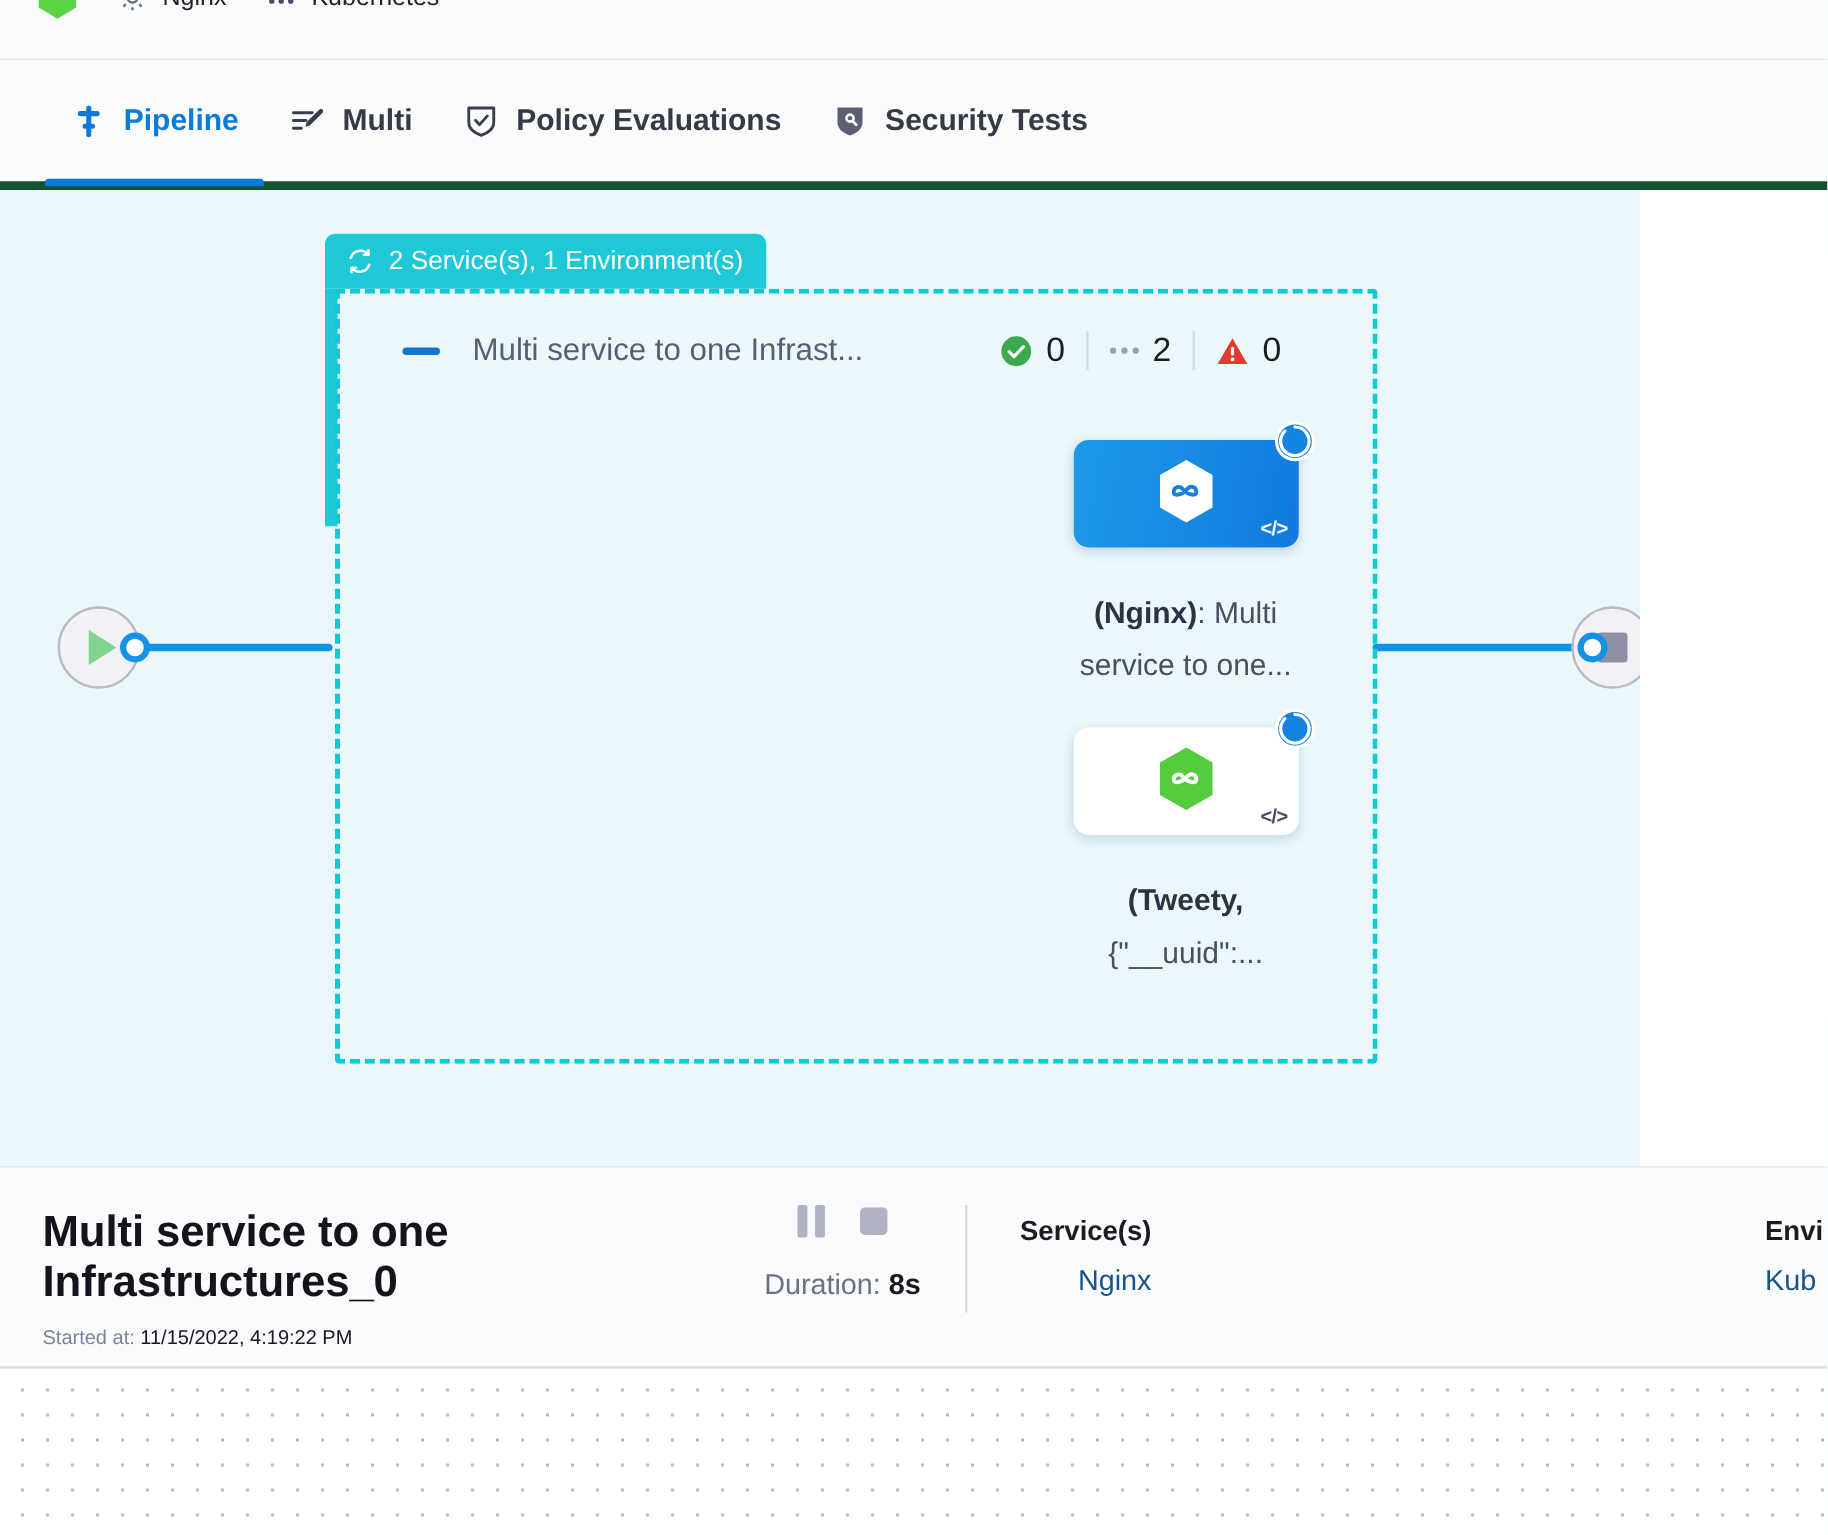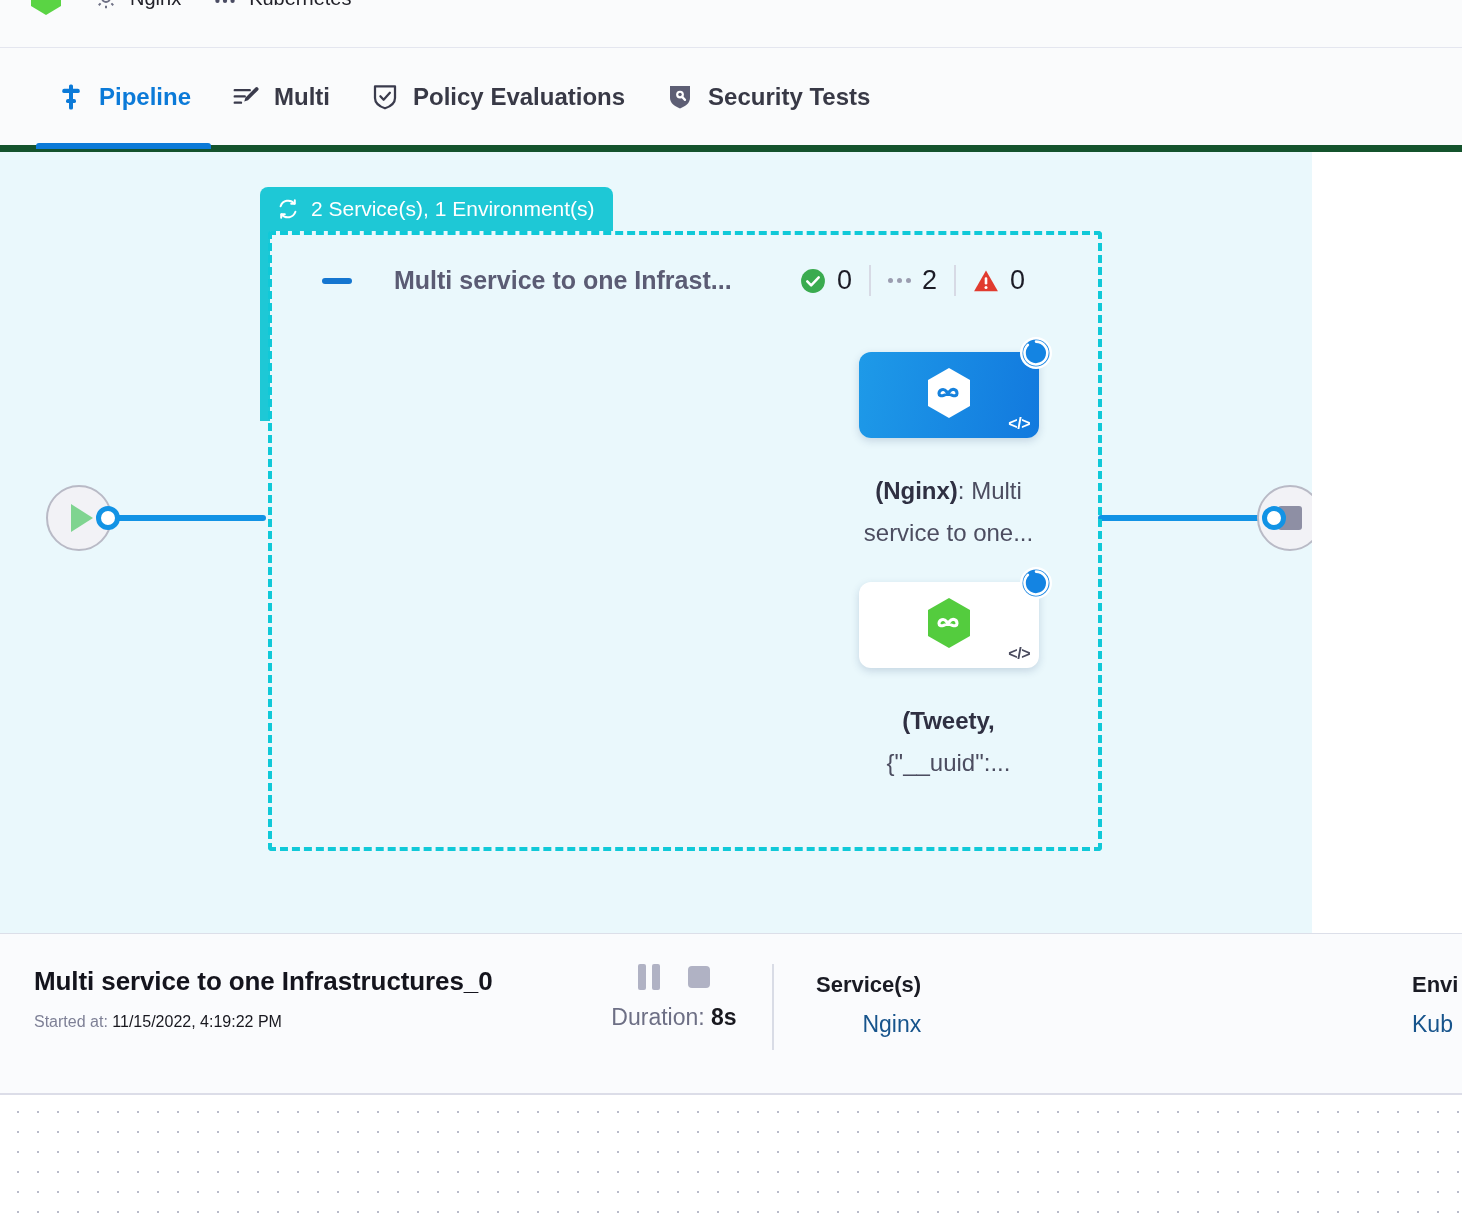--- a/index.html
+++ b/index.html
@@ -105,21 +105,21 @@
     border-radius: 4px;
   }
 
   .stage-title-row {
     position: absolute; left: 62px; top: 78px;
     display: flex; align-items: center; gap: 26px;
     width: 720px;
   }
   .collapse-dash { width: 30px; height: 6px; background: #1576d0; border-radius: 3px; flex:0 0 30px; }
   .stage-title {
-    font-size: 25px; color: #5b5c74; font-weight: 700; white-space: nowrap; margin-left: 16px;
+    font-size: 25px; color: #5b5c74; font-weight: 400; white-space: nowrap;
   }
   .counters { display: flex; align-items: center; gap: 0; margin-left: auto; }
   .counter { display: flex; align-items: center; gap: 11px; padding: 0 17px; }
   .counter:not(:last-child) { border-right: 2px solid #d7dae5; }
   .counter .cnum { font-size: 27px; color: #1c1c26; font-weight: 400; }
   .c-ico { width: 26px; height: 26px; display: block; }
   .dots-ico { display: flex; gap: 4px; align-items: center; }
   .dots-ico i { width: 5px; height: 5px; border-radius: 50%; background: #9b9db0; display:block; }
 
   
@@ -156,33 +156,33 @@
   
   .details {
     position: absolute; top: 933px; left: 0; width: 1462px; height: 162px;
     background: #fafbfd;
     border-top: 1px solid #dcdfe9;
     border-bottom: 2px solid #dcdde8;
     display: flex; align-items: flex-start;
   }
   .det-left { padding: 32px 0 0 34px; width: 576px; }
   .det-title {
-    font-size: 26px; font-weight: 700; color: #14141d; letter-spacing: -0.1px;
+    font-size: 35px; font-weight: 700; color: #14141d; letter-spacing: -0.1px;
   }
   .det-started { margin-top: 16px; font-size: 16px; color: #18181f; }
   .det-started .lbl { color: #7e8096; }
 
   .det-dur {
     width: 196px; padding-top: 30px; text-align: center;
   }
   .dur-icons { display: flex; justify-content: center; align-items: center; gap: 28px; }
   .pause-ico { display: flex; gap: 6px; }
   .pause-ico i { width: 8px; height: 26px; background: #b0b2c4; border-radius: 2px; display: block; }
   .stop-ico { width: 22px; height: 22px; background: #b0b2c4; border-radius: 4px; }
-  .dur-text { margin-top: 14px; font-size: 23px; color: #6d6f85; }
+  .dur-text { margin-top: 24px; font-size: 23px; color: #6d6f85; }
   .dur-text b { color: #18181f; font-weight: 700; }
 
   .det-divider { width: 2px; height: 86px; background: #d9dce6; margin-top: 30px; }
 
   .det-col { padding: 38px 0 0 42px; text-align: right; }
   .det-col-h { font-size: 22px; font-weight: 700; color: #1a1b24; }
   .det-col-v { margin-top: 13px; font-size: 23px; color: #17548c; }
   .det-env { margin-left: auto; padding-right: 16px; width: 92px; overflow: hidden; white-space: nowrap; }
 
   

